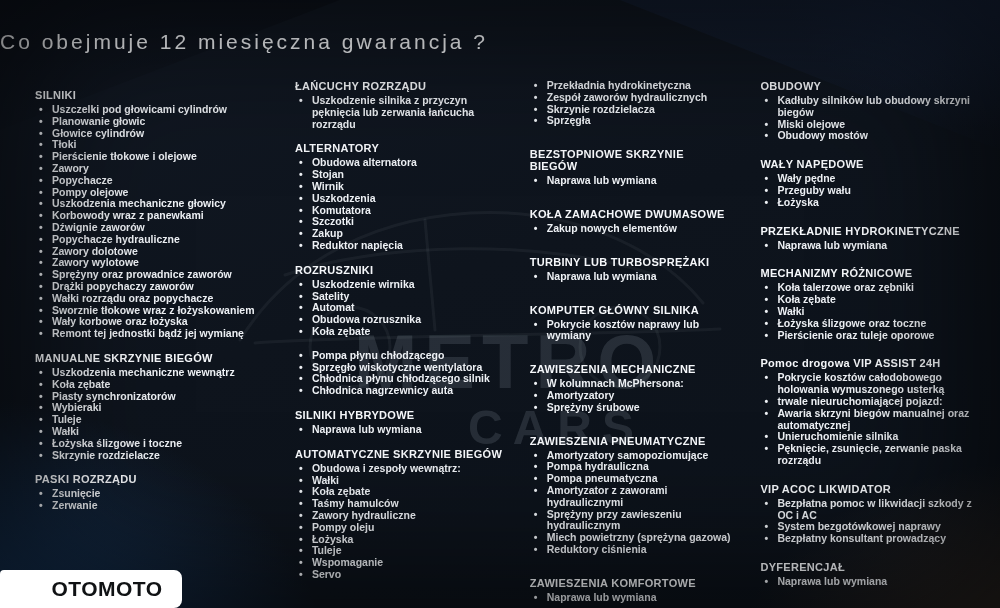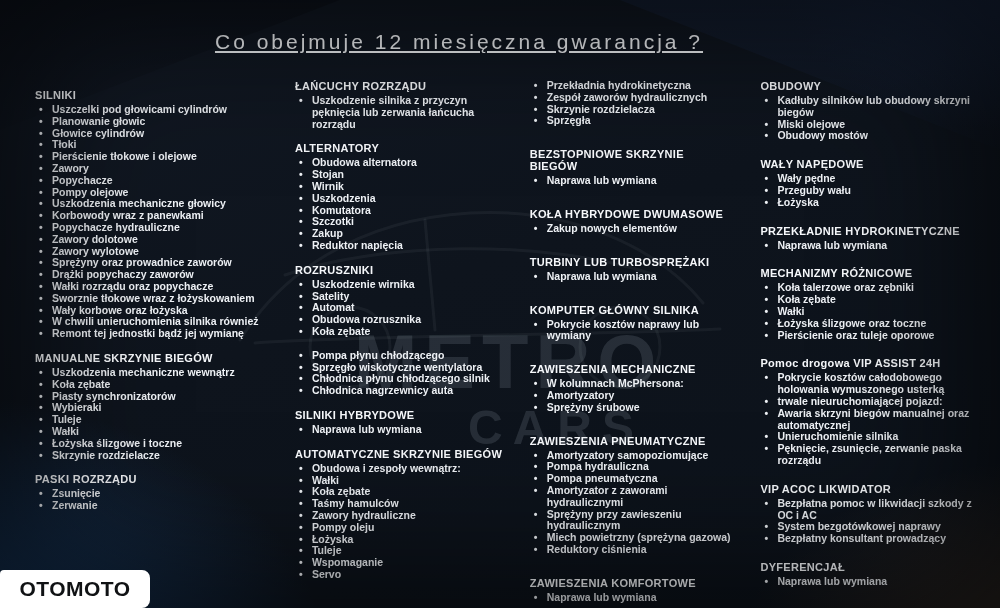--- a/index.html
+++ b/index.html
@@ -13,22 +13,22 @@
       linear-gradient(160deg,#121924 0%,#0e141d 45%,#0c121a 100%);
   }
   .vignette{position:absolute;inset:0;box-shadow:inset 0 0 130px 40px rgba(0,0,0,0.55);pointer-events:none;z-index:5;}
   .corner-tr{position:absolute;top:0;right:0;width:380px;height:150px;
     clip-path:polygon(0 0,100% 0,100% 100%);
     background:linear-gradient(rgba(22,34,58,0.55),rgba(14,22,38,0.12));z-index:0;}
   .corner-tl{position:absolute;top:0;left:0;width:340px;height:130px;
     clip-path:polygon(0 0,100% 0,0 100%);
     background:linear-gradient(rgba(10,14,22,0.6),rgba(10,14,22,0.1));z-index:0;}
 
-  .title{position:absolute;top:30px;left:0;width:918px;text-align:center;
-    font-size:21px;font-weight:500;letter-spacing:3px;color:#f5f7fa;z-index:3;text-decoration:underline;}
+  .title{position:absolute;top:30px;left:0;width:918px;text-align:left;
+    font-size:21px;font-weight:500;letter-spacing:3px;color:#f5f7fa;z-index:3;}
 
   .watermark{position:absolute;z-index:1;color:rgba(175,185,198,0.16);
     font-weight:700;pointer-events:none;}
   .wm1{left:354px;top:318px;font-size:76px;letter-spacing:7px;}
   .wm2{left:468px;top:400px;font-size:48px;letter-spacing:10px;}
 
   .car-sketch{position:absolute;left:225px;top:125px;z-index:1;pointer-events:none;}
 
   .columns{position:absolute;top:80px;left:35px;right:14px;display:flex;gap:26px;z-index:2;}
   .col{min-width:0;}
@@ -40,21 +40,21 @@
   .heading{font-size:11px;font-weight:700;letter-spacing:0.3px;margin:0 0 3px 0;color:#f6f8fb;}
   .section ul{list-style:none;margin:0 0 12px 0;padding:0;}
   .col:nth-child(3) .section ul{margin-bottom:21px;}
   .col:nth-child(4) .section ul{margin-bottom:16px;}
   .section li{position:relative;padding-left:17px;font-size:10.5px;font-weight:700;
     line-height:11.8px;color:#eef1f5;}
   .section li::before{content:"•";position:absolute;left:4px;top:0;}
 
   .logo{position:absolute;left:0;bottom:0;width:150px;height:38px;background:#ffffff;
     border-radius:4px 8px 8px 0;display:flex;align-items:center;justify-content:center;
-    z-index:6;}
+    z-index:6;padding-left:32px;}
   .logo span{font-size:21px;font-weight:700;letter-spacing:0.5px;color:#101214;}
 </style>
 </head>
 <body>
 
 <div class="corner-tl"></div>
 <div class="corner-tr"></div>
 
 <div class="title">Co obejmuje 12 miesięczna gwarancja ?</div>
 
@@ -80,29 +80,29 @@
           <li>Uszczelki pod głowicami cylindrów</li>
           <li>Planowanie głowic</li>
           <li>Głowice cylindrów</li>
           <li>Tłoki</li>
           <li>Pierścienie tłokowe i olejowe</li>
           <li>Zawory</li>
           <li>Popychacze</li>
           <li>Pompy olejowe</li>
           <li>Uszkodzenia mechaniczne głowicy</li>
           <li>Korbowody wraz z panewkami</li>
+          <li>Dźwignie zaworów</li>
           <li>Popychacze hydrauliczne</li>
           <li>Zawory dolotowe</li>
           <li>Zawory wylotowe</li>
           <li>Sprężyny oraz prowadnice zaworów</li>
           <li>Drążki popychaczy zaworów</li>
           <li>Wałki rozrządu oraz popychacze</li>
           <li>Sworznie tłokowe wraz z łożyskowaniem</li>
           <li>Wały korbowe oraz łożyska</li>
-          <li>W chwili unieruchomienia silnika również</li>
           <li>Remont tej jednostki bądź jej wymianę</li>
         </ul>
       </div>
       <div class="section">
         <div class="heading">MANUALNE SKRZYNIE BIEGÓW</div>
         <ul>
           <li>Uszkodzenia mechaniczne wewnątrz</li>
           <li>Koła zębate</li>
           <li>Piasty synchronizatorów</li>
           <li>Wybieraki</li>
@@ -189,21 +189,21 @@
           <li>Sprzęgła</li>
         </ul>
       </div>
       <div class="section">
         <div class="heading">BEZSTOPNIOWE SKRZYNIE BIEGÓW</div>
         <ul>
           <li>Naprawa lub wymiana</li>
         </ul>
       </div>
       <div class="section">
-        <div class="heading">KOŁA HYBRYDOWE DWUMASOWE</div>
+        <div class="heading">KOŁA ZAMACHOWE DWUMASOWE</div>
         <ul>
           <li>Zakup nowych elementów</li>
         </ul>
       </div>
       <div class="section">
         <div class="heading">TURBINY LUB TURBOSPRĘŻAKI</div>
         <ul>
           <li>Naprawa lub wymiana</li>
         </ul>
       </div>

